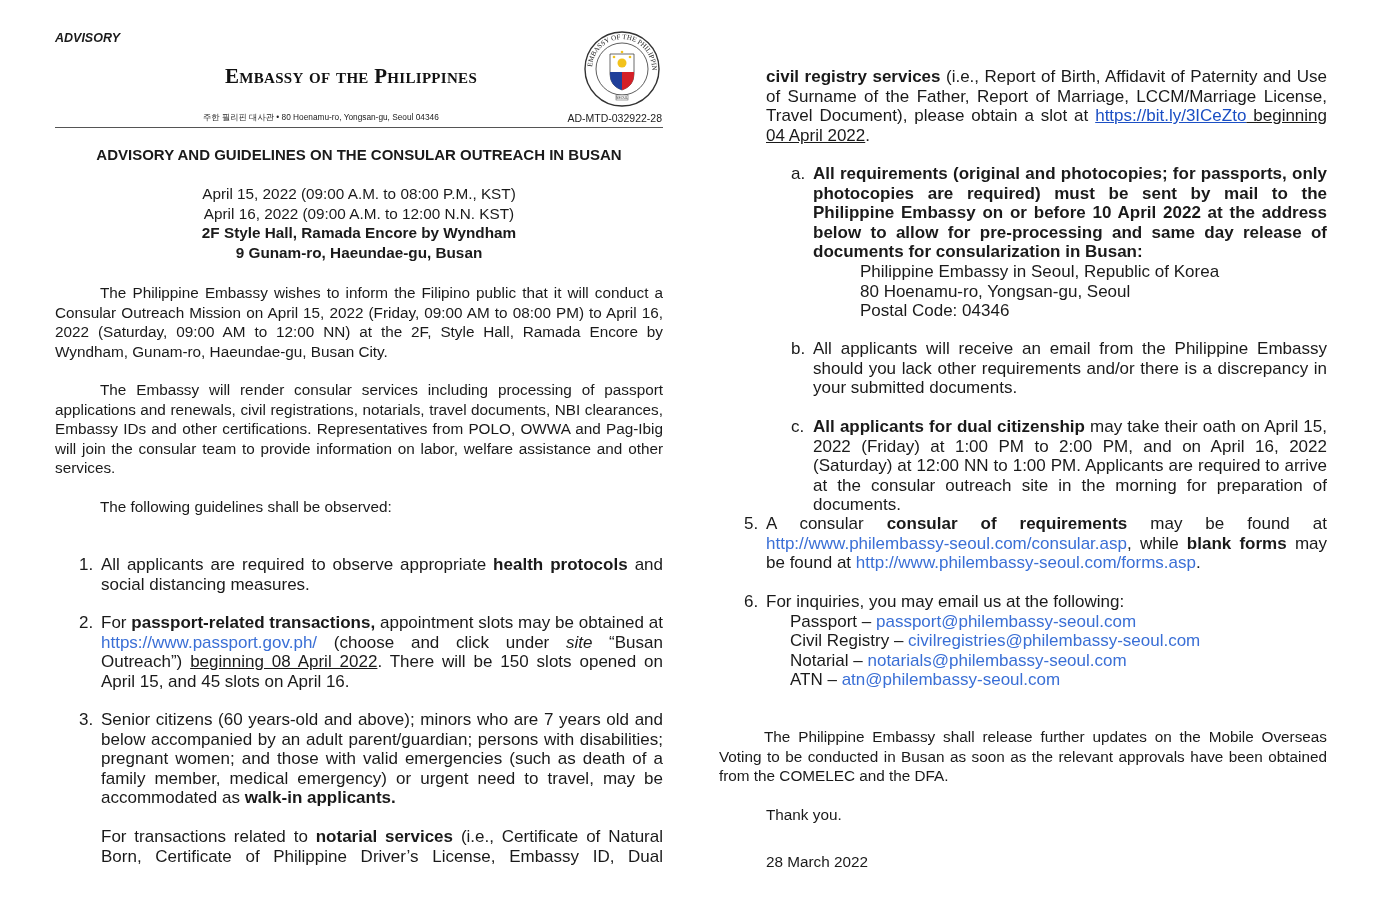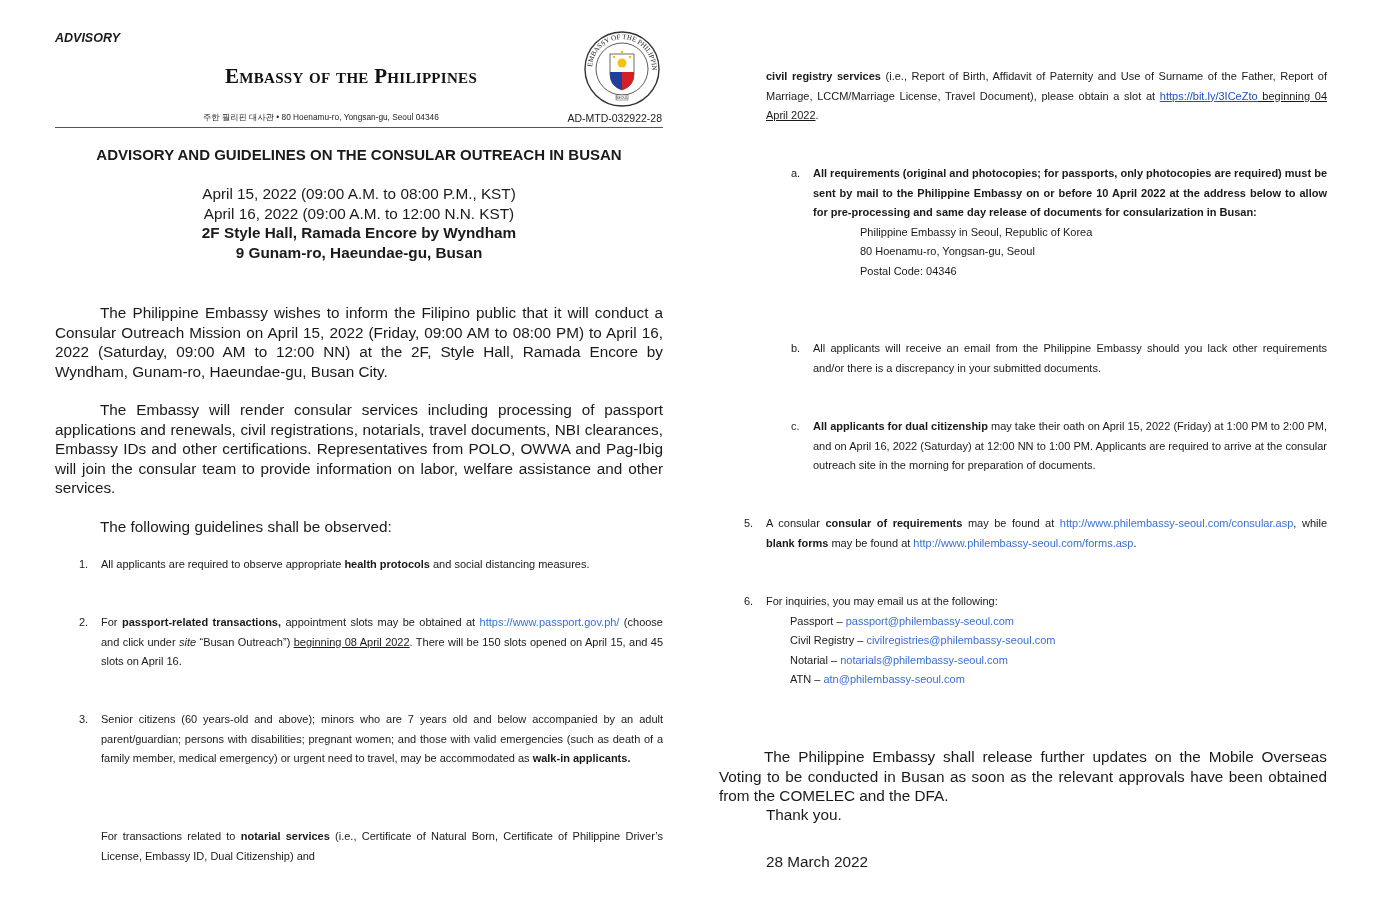--- a/index.html
+++ b/index.html
@@ -14,22 +14,22 @@
               font-family: "Liberation Serif", serif; font-weight: bold; font-variant: small-caps;
               font-size: 21px; line-height: 25px; letter-spacing: 0.3px; color: #111; }
   .lh-addr { left: 148px; top: 112px; font-size: 8.3px; color: #222; white-space: nowrap; }
   .seal { left: 528px; top: 30px; width: 78px; height: 78px; }
   .refno { left: 512px; top: 112px; font-size: 10.5px; color: #222; width: 95px; text-align: right; }
   .rule { left: 0; top: 127px; width: 608px; height: 0; border-top: 1.5px solid #555; }
   .main-title { left: 0; top: 146px; width: 608px; text-align: center; font-weight: bold; font-size: 15px; }
   .center-block { left: 0; top: 184px; width: 608px; text-align: center; line-height: 19.6px; font-size: 15.3px; }
   .center-block .b { font-weight: bold; }
   .para { text-align: justify; line-height: 19.6px; font-size: 15.3px; }
-  .indent { text-indent: 45px; margin-top: 20px; }
-  .list-item { position: absolute; line-height: 19.6px; font-size: 11px; text-align: justify; }
+  .indent { text-indent: 45px; }
+  .list-item { position: absolute; line-height: 19.6px; font-size: 17px; text-align: justify; }
   .list-num { position: absolute; left: -22px; top: 0; }
   .bold { font-weight: bold; }
   .link { color: #3a6fd6; }
   .ulink { color: #1b4fc4; text-decoration: underline; }
   .u { text-decoration: underline; }
   .it { font-style: italic; }
   .addr-lines { margin-left: 47px; font-weight: normal; }
   .contact-line { margin-left: 24px; }
 </style>
 </head>

